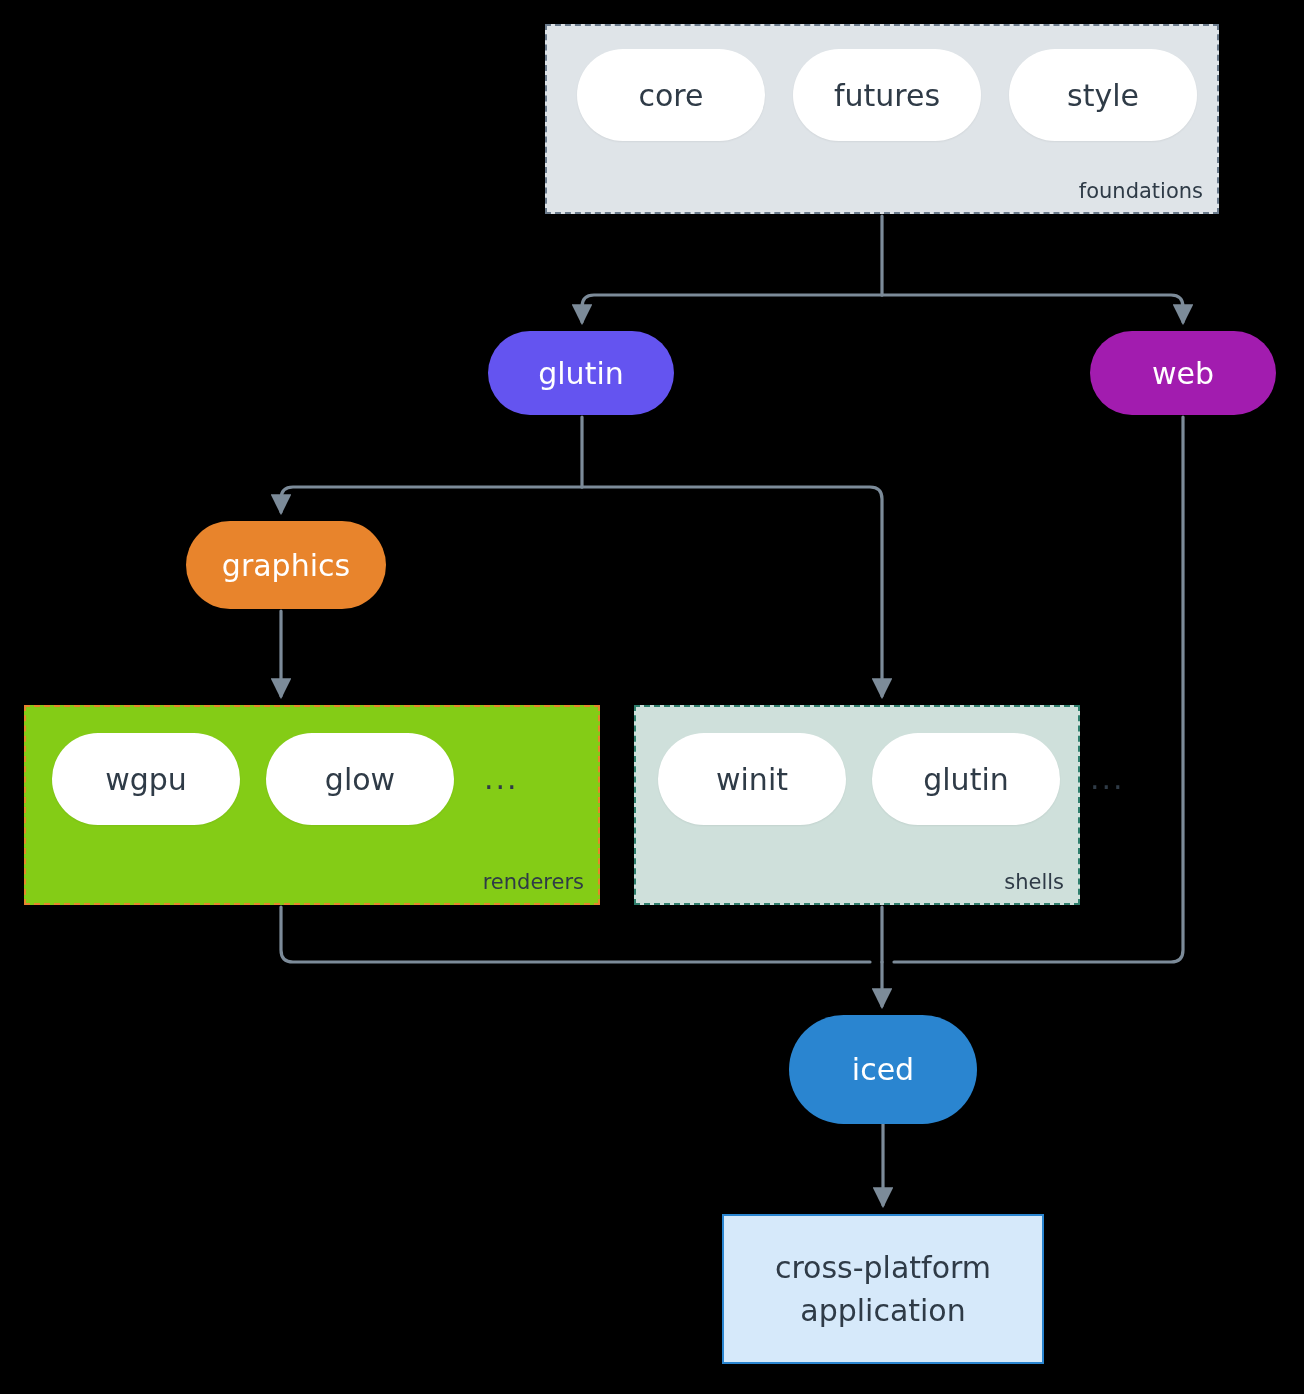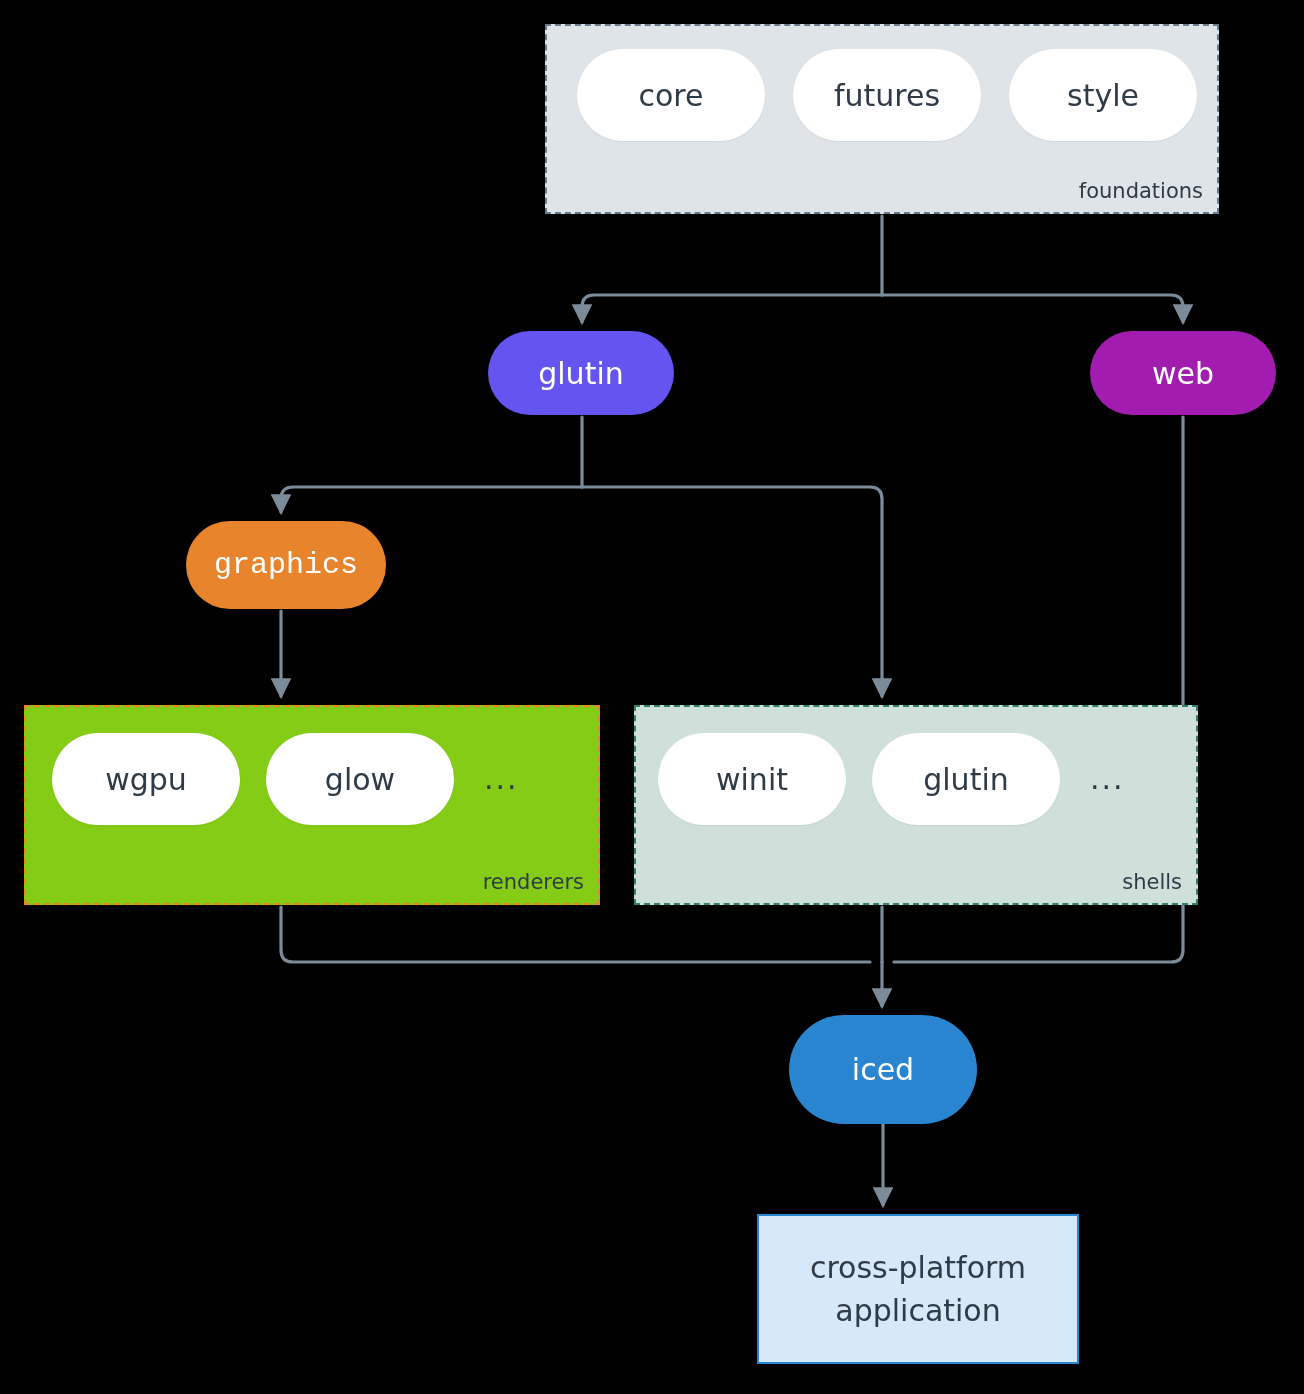--- a/index.html
+++ b/index.html
@@ -71,21 +71,21 @@
   }
   .group-renderers .group-items {
     left: 26px;
     top: 26px;
     gap: 26px;
   }
 
   .group-shells {
     left: 634px;
     top: 705px;
-    width: 564px;
+    width: 446px;
     height: 200px;
     background: #cfe0db;
     border: 2px dashed #2f7f6d;
   }
   .group-shells .group-items {
     left: 22px;
     top: 26px;
     gap: 26px;
   }
 
@@ -117,42 +117,41 @@
     display: flex;
     align-items: center;
     justify-content: center;
     border-radius: 999px;
     color: #ffffff;
     font-size: 30px;
     box-sizing: border-box;
   }
   .node-native  { left: 488px;  top: 331px;  width: 186px; height: 84px;  background: #6454f0; }
   .node-web     { left: 1090px; top: 331px;  width: 186px; height: 84px;  background: #a21caf; }
-  .node-graphics{ left: 186px;  top: 521px;  width: 200px; height: 88px;  background: #e8842c; font-family: Liberation Mono, monospace; }
+  .node-graphics{ left: 186px;  top: 521px;  width: 200px; height: 88px;  background: #e8842c; }
   .node-iced    { left: 789px;  top: 1015px; width: 188px; height: 109px;  background: #2a85d0; }
 
   
   .terminal {
     position: absolute;
     left: 722px;
     top: 1214px;
     width: 322px;
     height: 150px;
     background: #d6e9fa;
     border: 2px solid #2a85d0;
     box-sizing: border-box;
     display: flex;
     flex-direction: column;
     align-items: center;
     justify-content: center;
     color: #2f3b47;
     font-size: 30px;
     line-height: 1.45;
     text-align: center;
-    margin-left: 35px;
   }
 </style>
 </head>
 <body>
 
 <div id="canvas">
 
   <svg class="edges" viewBox="0 0 1304 1394" xmlns="http://www.w3.org/2000/svg">
     <defs>
       <marker id="arrow" viewBox="0 0 10 10" refX="8.5" refY="5" markerWidth="6.5" markerHeight="6.5" orient="auto-start-reverse">

